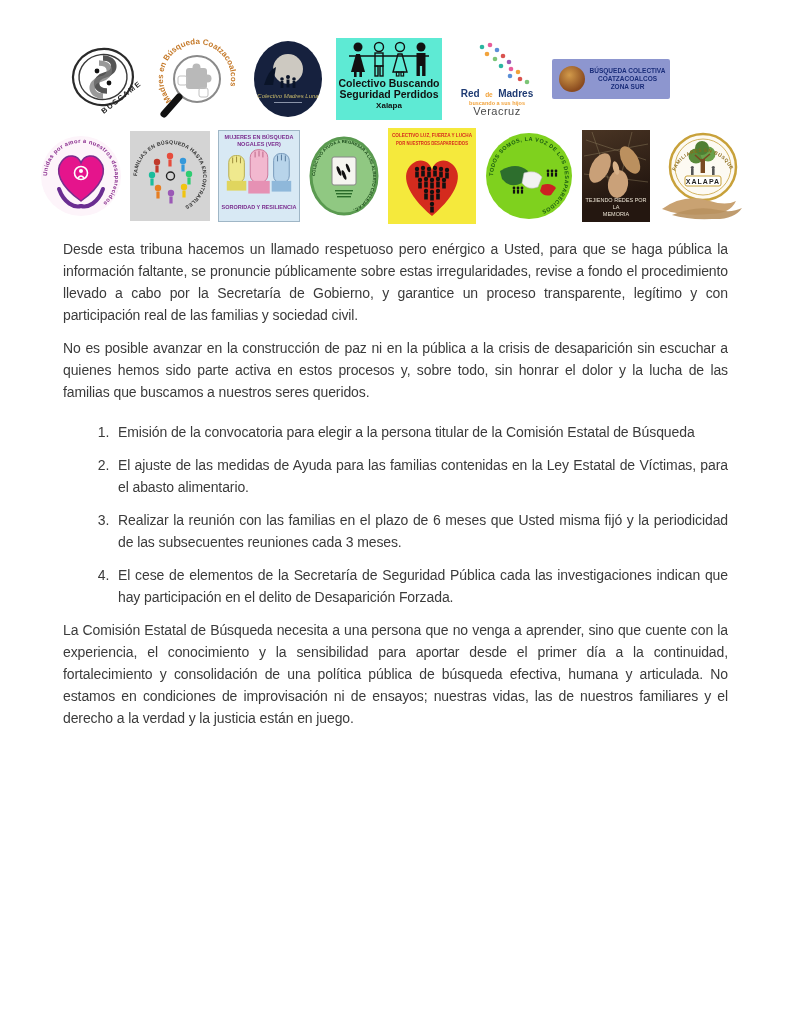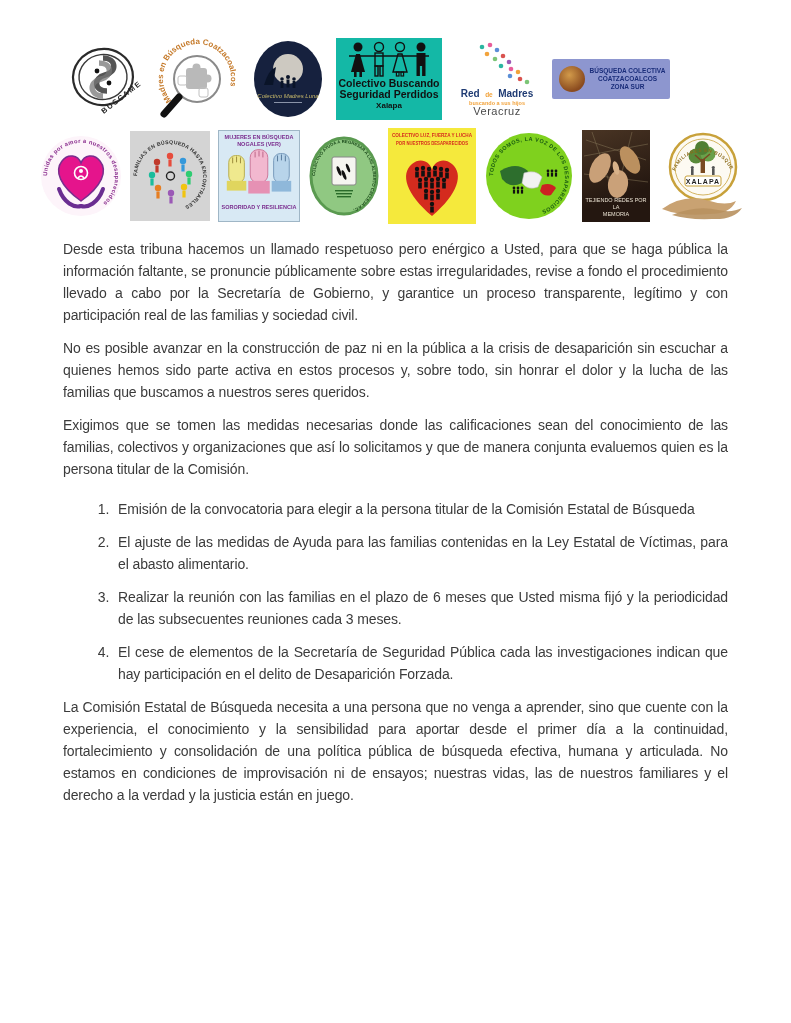--- a/index.html
+++ b/index.html
@@ -6,21 +6,21 @@
   .page{
     width:791px;height:1023px;background:#ffffff;margin:0 auto;
     position:relative;overflow:hidden;
     font-family:"Liberation Sans",sans-serif;color:#3c3c3c;
   }
   
   .logo-row1{display:flex;align-items:center;gap:12px;padding:38px 0 0 64px;height:82px;}
   .logo-row2{display:flex;align-items:flex-start;gap:8px;padding:8px 0 0 40px;height:96px;align-items:center;}
   .logo{flex:0 0 auto;position:relative;}
   .logo svg{display:block;}
-  .lz-yellow{background:#14b8a6;}
+  .lz-yellow{background:#5eead4;}
   
   .logo-corazones{width:106px;height:82px;text-align:center;}
   .logo-corazones .t1{font-size:10.5px;font-weight:bold;color:#111;line-height:11px;}
   .logo-corazones .t2{font-size:8px;font-weight:bold;color:#111;margin-top:1px;}
   
   .logo-busqcol{width:118px;height:40px;background:#8d96cf;border-radius:2px;display:flex;align-items:center;}
   .logo-busqcol .ball{width:26px;height:26px;border-radius:50%;margin-left:7px;
      background:radial-gradient(circle at 40% 35%,#d29a4a,#8a4b1f 70%);flex:0 0 auto;}
   .logo-busqcol .txt{flex:1;text-align:center;color:#1a2d7a;font-weight:bold;font-size:6.5px;line-height:8px;}
   
@@ -442,21 +442,20 @@
         </text>
         <path d="M4 80 q22 -16 48 -8 q16 5 26 0 q-6 13 -26 13 q-28 3 -48 -5 z" fill="#c9a272"></path>
         <path d="M14 86 q24 -10 46 -5 q14 3 24 -2 q-8 12 -30 11 q-24 1 -40 -4 z" fill="#b8915f" opacity="0.9"></path>
       </svg>
     </div>
   </div>
 
   <div class="doc-body">
     <p>Desde esta tribuna hacemos un llamado respetuoso pero enérgico a Usted, para que se haga pública la información faltante, se pronuncie públicamente sobre estas irregularidades, revise a fondo el procedimiento llevado a cabo por la Secretaría de Gobierno, y garantice un proceso transparente, legítimo y con participación real de las familias y sociedad civil.</p>
     <p>No es posible avanzar en la construcción de paz ni en la pública a la crisis de desaparición sin escuchar a quienes hemos sido parte activa en estos procesos y, sobre todo, sin honrar el dolor y la lucha de las familias que buscamos a nuestros seres queridos.</p>
-    <p>Exigimos que se tomen las medidas necesarias donde las calificaciones sean del conocimiento de las familias, colectivos y organizaciones que así lo solicitamos y que de manera conjunta evaluemos quien es la persona titular de la Comisión.</p>
     <ol>
       <li>Emisión de la convocatoria para elegir a la persona titular de la Comisión Estatal de Búsqueda</li>
       <li>El ajuste de las medidas de Ayuda para las familias contenidas en la Ley Estatal de Víctimas, para el abasto alimentario.</li>
       <li>Realizar la reunión con las familias en el plazo de 6 meses que Usted misma fijó y la periodicidad de las subsecuentes reuniones cada 3 meses.</li>
       <li>El cese de elementos de la Secretaría de Seguridad Pública cada las investigaciones indican que hay participación en el delito de Desaparición Forzada.</li>
     </ol>
     <p>La Comisión Estatal de Búsqueda necesita a una persona que no venga a aprender, sino que cuente con la experiencia, el conocimiento y la sensibilidad para aportar desde el primer día a la continuidad, fortalecimiento y consolidación de una política pública de búsqueda efectiva, humana y articulada. No estamos en condiciones de improvisación ni de ensayos; nuestras vidas, las de nuestros familiares y el derecho a la verdad y la justicia están en juego.</p>
   </div>
 
 </div>

